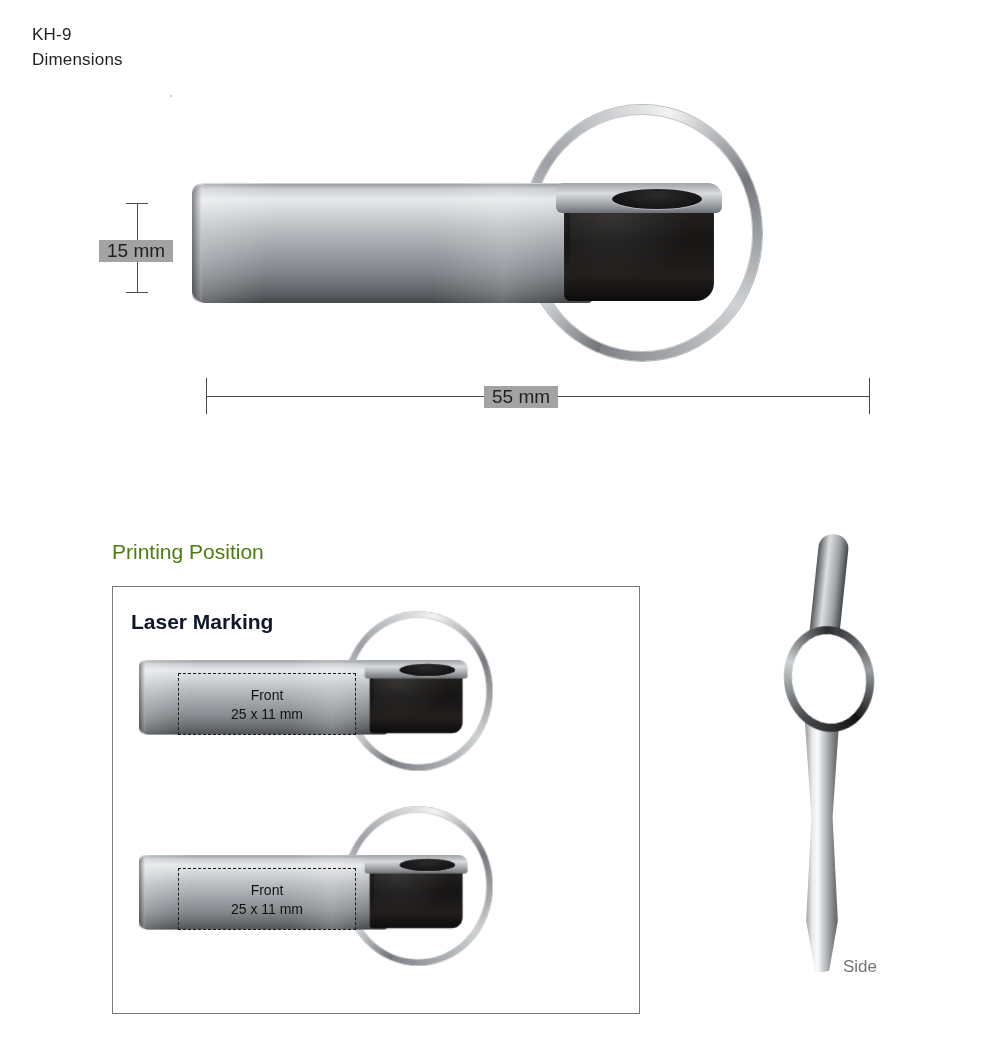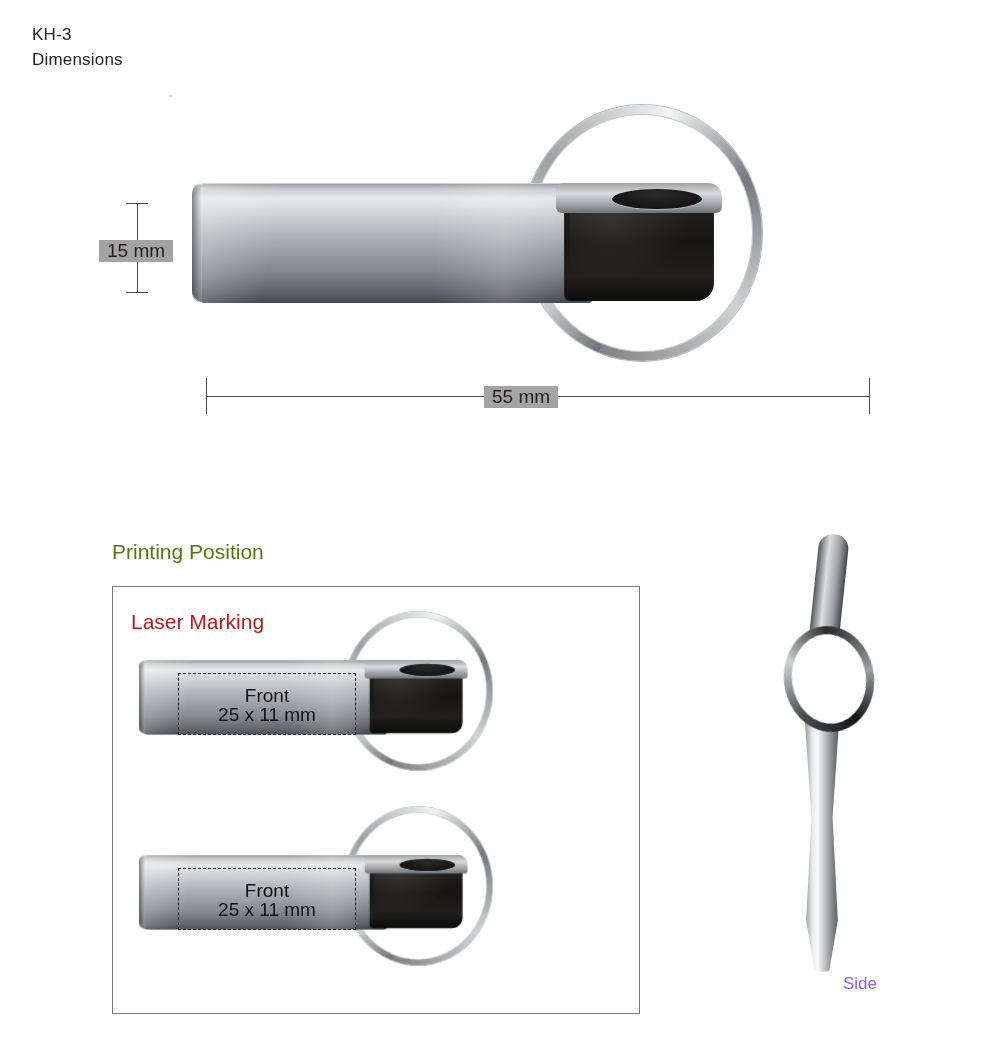--- a/index.html
+++ b/index.html
@@ -148,33 +148,34 @@
   #laser-box {
     left: 112px; top: 586px;
     width: 528px; height: 428px;
     border: 1px solid #7a7a7a;
     box-sizing: border-box;
     background: #fff;
   }
   #laser-marking-title {
     left: 131px; top: 610px;
     font-size: 21px;
-    color: #b91c1c;
+    color: #0f172a;
+    font-weight: bold;
   }
 
   .print-area {
     position: absolute;
     border: 1.6px dashed #1a1a1a;
     box-sizing: border-box;
     background: rgba(255,255,255,0.06);
   }
   .print-caption {
     position: absolute;
     text-align: center;
-    font-size: 19px;
+    font-size: 14px;
     line-height: 19px;
     color: #111;
     white-space: nowrap;
   }
 
   
   #side-view-wrap { left: 760px; top: 530px; width: 200px; height: 470px; }
   .side-shaft {
     position:absolute;
     left: 40px; top: 120px;
@@ -201,33 +202,33 @@
     width: 74px; height: 90px;
     border-radius: 50%;
     border: 8px solid transparent;
     background:
       linear-gradient(#fff,#fff) padding-box,
       conic-gradient(from 150deg, #111, #4a4d50 20%, #cfd2d4 42%, #2a2c2e 60%, #9a9ea1 82%, #1b1d1f 100%) border-box;
     transform: rotate(-8deg);
   }
   #side-label {
     position:absolute;
-    left: 0; top: 444px;
+    left: 0; top: 427px;
     width: 200px;
     text-align: center;
     font-size: 17px;
-    color: #8b5cf6;
+    color: #737373;
   }
   .faint-dot { position:absolute; width:2px; height:2px; background:#cfcfcf; }
 </style>
 </head>
 <body>
 
 <div id="product-code" class="abs">
-  <div>KH-3</div>
+  <div>KH-9</div>
   <div>Dimensions</div>
 </div>
 
 <div class="faint-dot" style="left:170px; top:95px;"></div>
 <div class="faint-dot" style="left:118px; top:800px;"></div>
 
 <div class="keychain" id="main-keychain" style="left:192px; top:183px;">
   <div class="kc-ring" style="left:330px; top:-78px; width:222px; height:238px;"></div>
   <div class="kc-body">
     <div class="kc-plate"></div>

